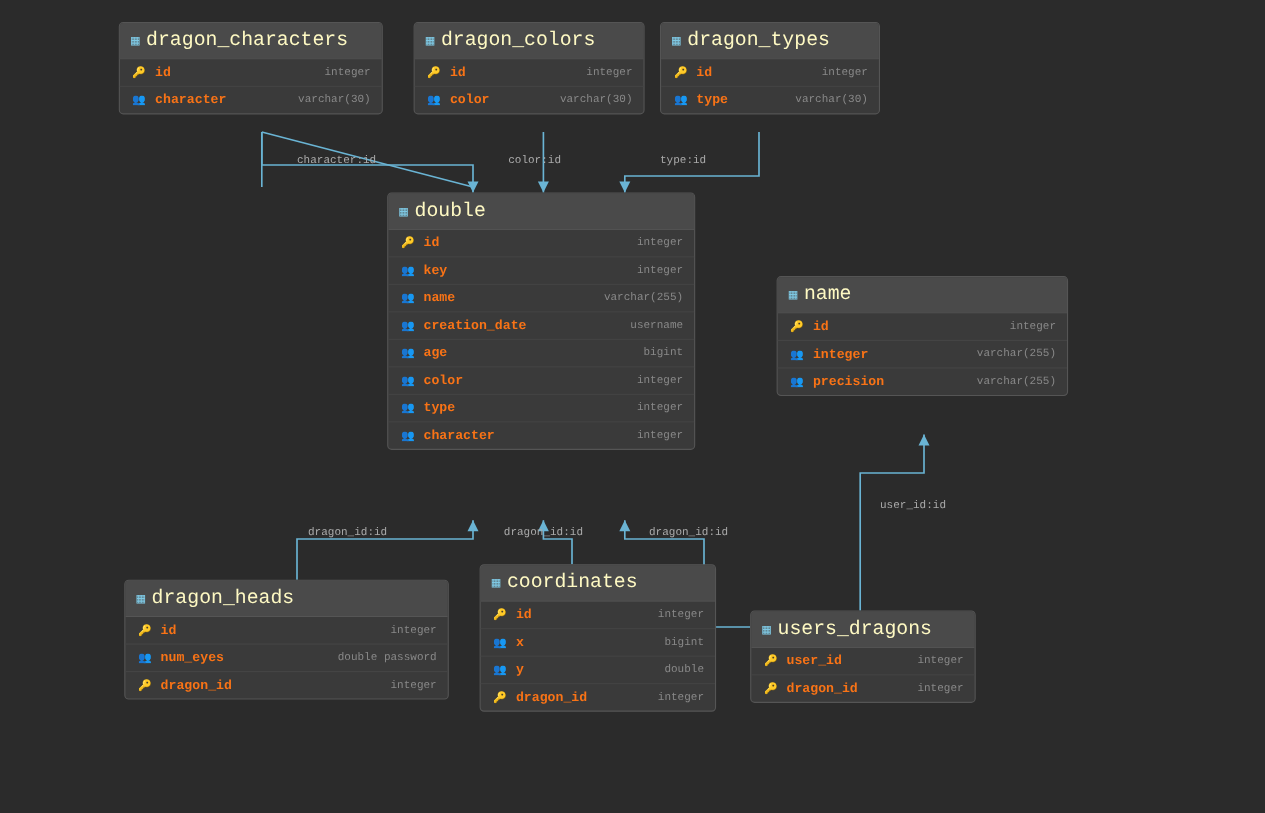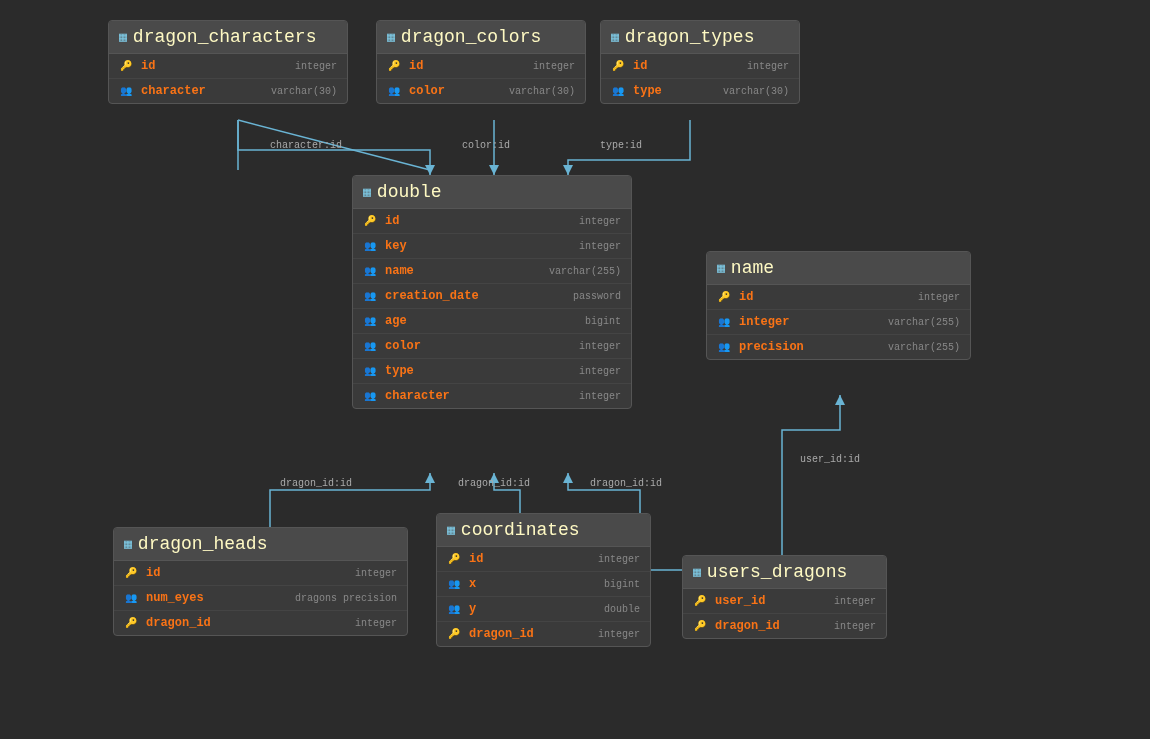--- a/index.html
+++ b/index.html
@@ -221,21 +221,21 @@
       <span class="field-type">integer</span>
     </div>
     <div class="table-row">
       <span class="field-icon-fk">👥</span>
       <span class="field-name">name</span>
       <span class="field-type">varchar(255)</span>
     </div>
     <div class="table-row">
       <span class="field-icon-fk">👥</span>
       <span class="field-name">creation_date</span>
-      <span class="field-type">password</span>
+      <span class="field-type">username</span>
     </div>
     <div class="table-row">
       <span class="field-icon-fk">👥</span>
       <span class="field-name">age</span>
       <span class="field-type">bigint</span>
     </div>
     <div class="table-row">
       <span class="field-icon-fk">👥</span>
       <span class="field-name">color</span>
       <span class="field-type">integer</span>
@@ -280,21 +280,21 @@
       <span class="table-name">dragon_heads</span>
     </div>
     <div class="table-row">
       <span class="field-icon-pk">🔑</span>
       <span class="field-name">id</span>
       <span class="field-type">integer</span>
     </div>
     <div class="table-row">
       <span class="field-icon-fk">👥</span>
       <span class="field-name">num_eyes</span>
-      <span class="field-type">dragons precision</span>
+      <span class="field-type">double password</span>
     </div>
     <div class="table-row">
       <span class="field-icon-fk">🔑</span>
       <span class="field-name">dragon_id</span>
       <span class="field-type">integer</span>
     </div>
   </div>
 
   <div class="table-card" style="left:436px; top:513px; width:215px;">
     <div class="table-header">

